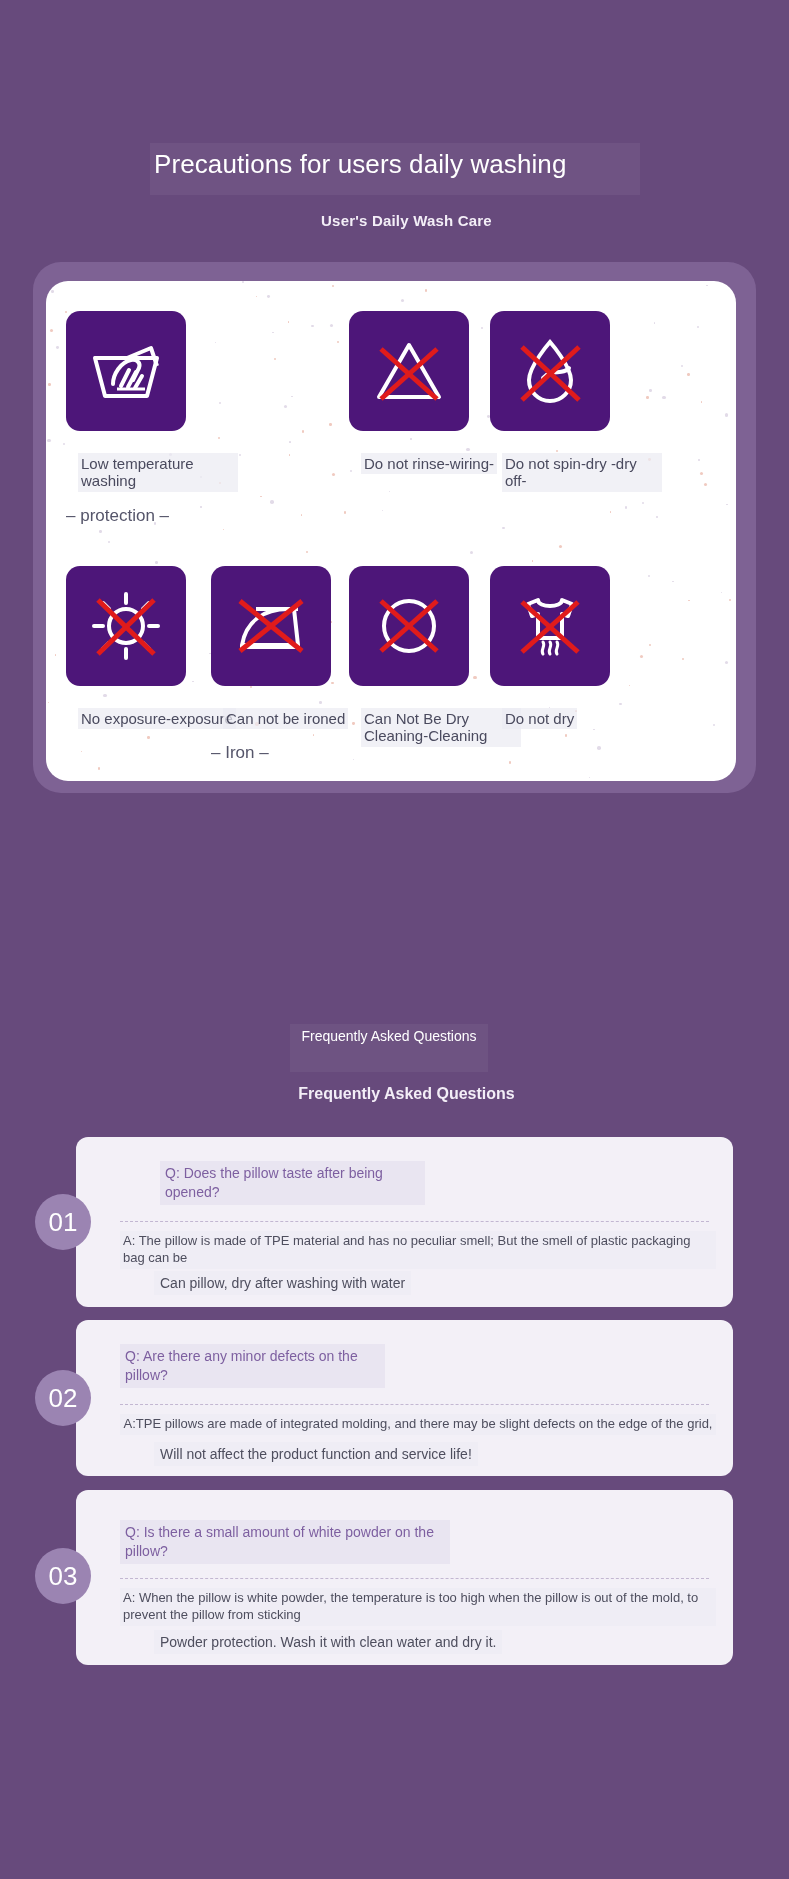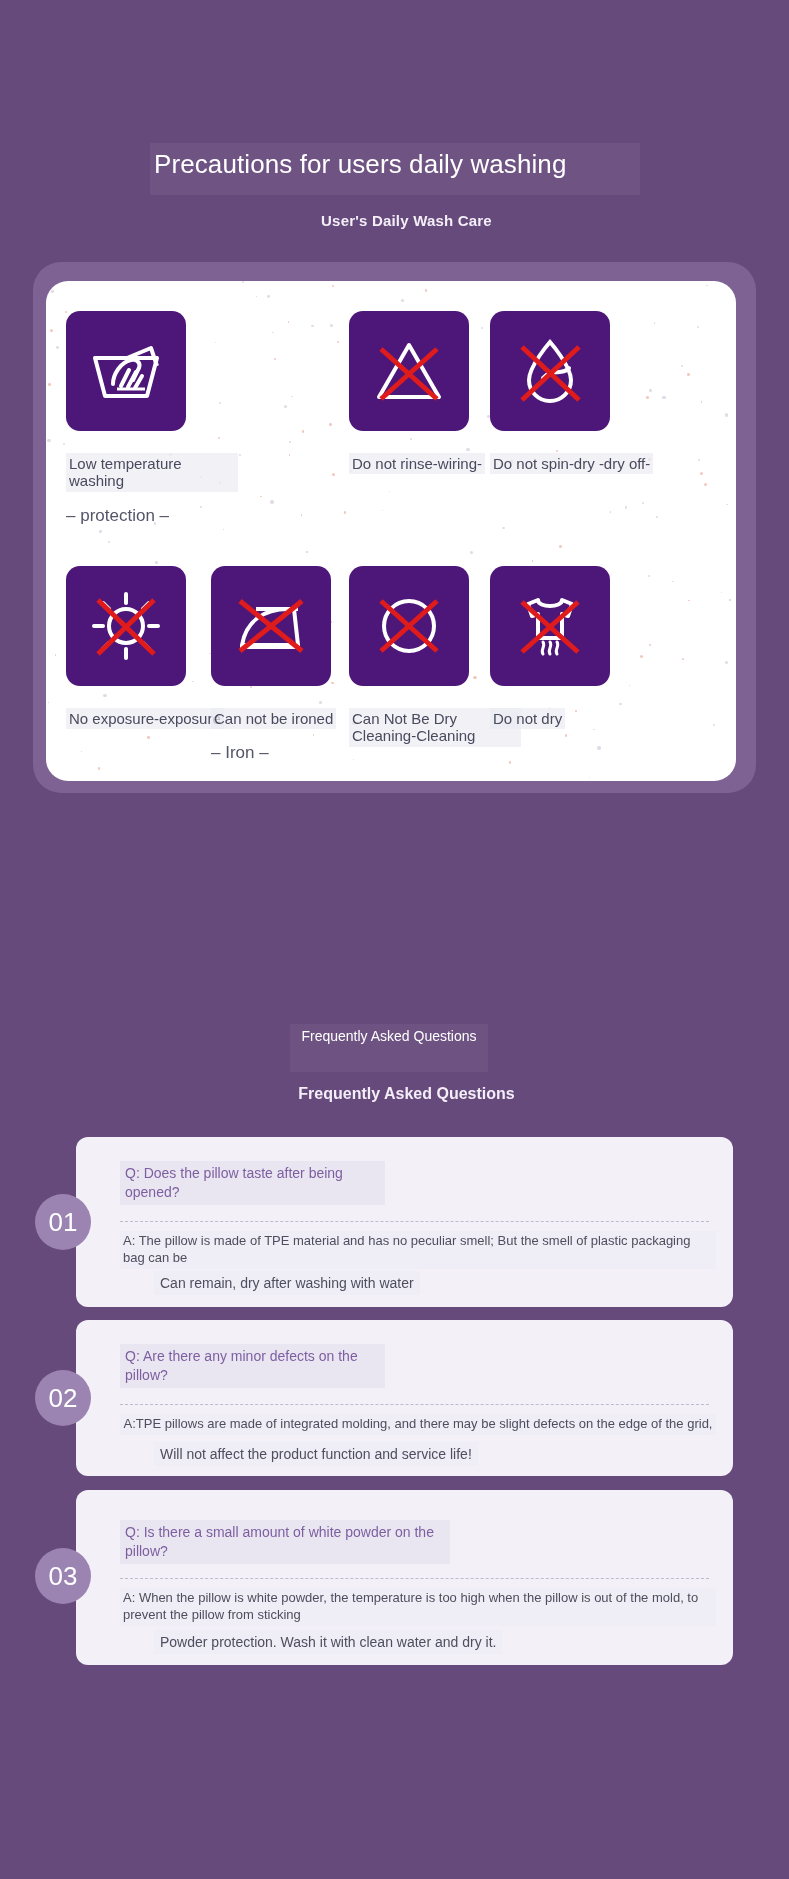--- a/index.html
+++ b/index.html
@@ -30,21 +30,21 @@
   .speck{position:absolute;border-radius:50%;}
 
   .icon-grid{position:absolute;left:46px;top:281px;width:690px;height:500px;}
   .cell{position:absolute;width:172px;}
   .tile{
     width:120px;height:120px;border-radius:14px;background:#4d1679;
     position:relative;margin:0 auto 0 0;
     display:flex;align-items:center;justify-content:center;
   }
   .tile svg{display:block;}
-  .lbl1{margin-top:22px;font-size:15px;color:#4a4a5e;line-height:1.16;background:rgba(236,236,243,.72);display:inline-block;padding:2px 3px;}
+  .lbl1{margin-top:22px;font-size:15px;color:#4a4a5e;line-height:1.16;background:rgba(236,236,243,.72);display:inline-block;padding:2px 3px;margin-left:12px;}
   .lbl2{margin-top:14px;font-size:17px;color:#55556a;}
 
   
   .faq-h1-wrap{position:absolute;left:290px;top:1024px;width:198px;height:48px;background:rgba(255,255,255,.05);}
   .faq-h1{position:absolute;left:290px;top:1028px;width:198px;text-align:center;color:#ffffff;font-size:14px;}
   .faq-h2{position:absolute;left:0;right:0;top:1085px;text-align:center;color:#f3eef7;font-size:16px;font-weight:bold;}
 
   
   .faq-card{position:absolute;left:76px;width:657px;background:#f3f0f7;border-radius:12px;}
   .badge{
@@ -350,24 +350,24 @@
     </div>
 
   </div>
 
   <div class="faq-h1-wrap"></div>
   <div class="faq-h1">Frequently Asked Questions</div>
   <div class="faq-h2">Frequently Asked Questions</div>
 
   <div class="faq-card" style="top:1137px;height:170px;">
     <div class="badge" style="top:57px;">01</div>
-    <div class="q" style="top:24px;width:255px;">Q: Does the pillow taste after being opened?</div>
+    <div class="q" style="top:24px;width:255px;margin-left:40px;">Q: Does the pillow taste after being opened?</div>
     <div class="divider" style="top:84px;"></div>
     <div class="a" style="top:94px;width:590px;">A: The pillow is made of TPE material and has no peculiar smell; But the smell of plastic packaging bag can be</div>
-    <div class="a2" style="top:134px;">Can remain, dry after washing with water</div>
+    <div class="a2" style="top:134px;">Can pillow, dry after washing with water</div>
   </div>
 
   <div class="faq-card" style="top:1320px;height:156px;">
     <div class="badge" style="top:50px;">02</div>
     <div class="q" style="top:24px;width:255px;">Q: Are there any minor defects on the pillow?</div>
     <div class="divider" style="top:84px;"></div>
     <div class="a" style="top:94px;width:590px;text-align:center;">A:TPE pillows are made of integrated molding, and there may be slight defects on the edge of the grid,</div>
     <div class="a2" style="top:122px;">Will not affect the product function and service life!</div>
   </div>
 

